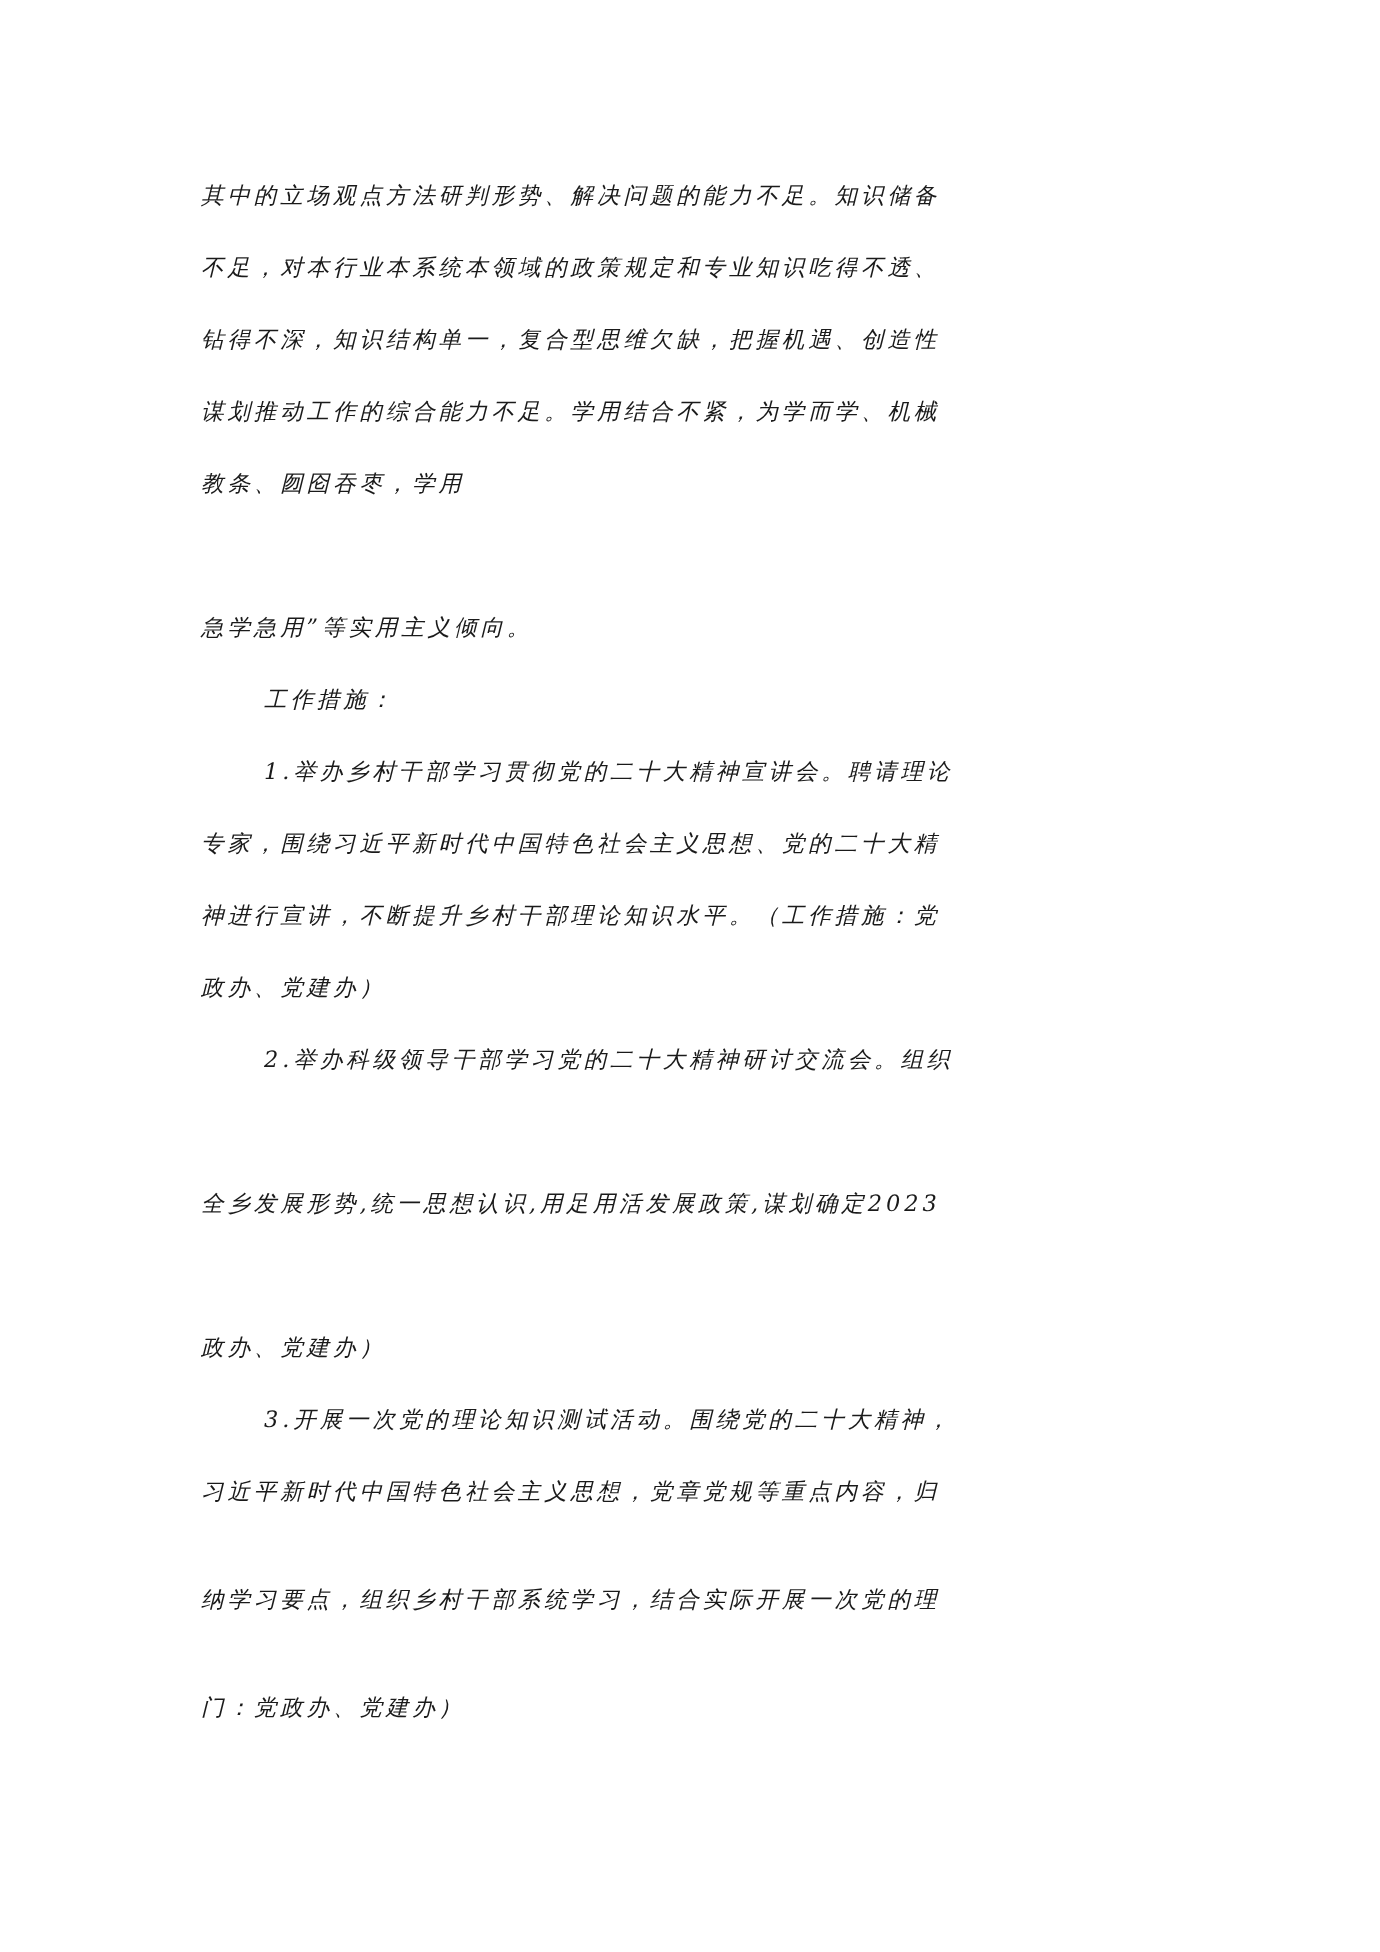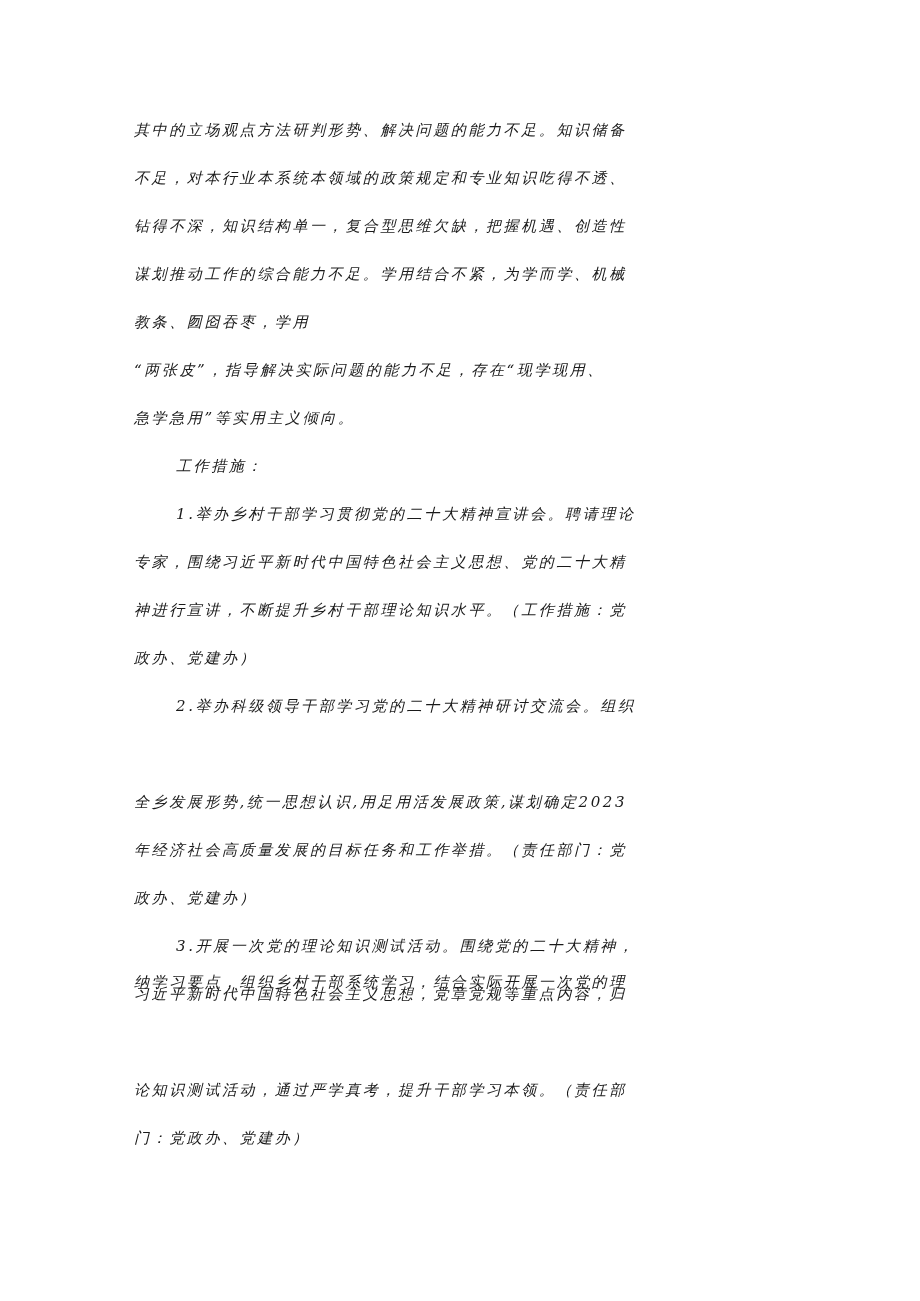--- a/index.html
+++ b/index.html
@@ -37,34 +37,31 @@
 </head>
 <body>
 
 <div class="page">
 
   <div class="line" style="top:116px">其中的立场观点方法研判形势、解决问题的能力不足。知识储备</div>
   <div class="line" style="top:212px">钻得不深，知识结构单一，复合型思维欠缺，把握机遇、创造性</div>
   <div class="line" style="top:164px">不足，对本行业本系统本领域的政策规定和专业知识吃得不透、</div>
   <div class="line" style="top:260px">谋划推动工作的综合能力不足。学用结合不紧，为学而学、机械</div>
   <div class="line" style="top:308px">教条、囫囵吞枣，学用</div>
-  <div class="line" style="top:356px">“两张皮”，指导解决实际问题的能力不足，存在“现学现用、</div>
   <div class="line" style="top:404px">急学急用”等实用主义倾向。</div>
 
   <div class="line indent" style="top:452px">工作措施：</div>
 
   <div class="line indent" style="top:500px">1.举办乡村干部学习贯彻党的二十大精神宣讲会。聘请理论</div>
   <div class="line" style="top:548px">专家，围绕习近平新时代中国特色社会主义思想、党的二十大精</div>
   <div class="line" style="top:596px">神进行宣讲，不断提升乡村干部理论知识水平。（工作措施：党</div>
   <div class="line" style="top:644px">政办、党建办）</div>
 
   <div class="line indent" style="top:692px">2.举办科级领导干部学习党的二十大精神研讨交流会。组织</div>
   <div class="line" style="top:788px">全乡发展形势,统一思想认识,用足用活发展政策,谋划确定2023</div>
-  <div class="line" style="top:836px">年经济社会高质量发展的目标任务和工作举措。（责任部门：党</div>
   <div class="line" style="top:884px">政办、党建办）</div>
 
   <div class="line indent" style="top:932px">3.开展一次党的理论知识测试活动。围绕党的二十大精神，</div>
   <div class="line" style="top:980px">习近平新时代中国特色社会主义思想，党章党规等重点内容，归</div>
-  <div class="line" style="top:968px">纳学习要点，组织乡村干部系统学习，结合实际开展一次党的理</div>
-  <div class="line" style="top:1076px">论知识测试活动，通过严学真考，提升干部学习本领。（责任部</div>
+  <div class="line" style="top:1052px">纳学习要点，组织乡村干部系统学习，结合实际开展一次党的理</div>
   <div class="line" style="top:1124px">门：党政办、党建办）</div>
 
 </div>
 
 </body></html>

